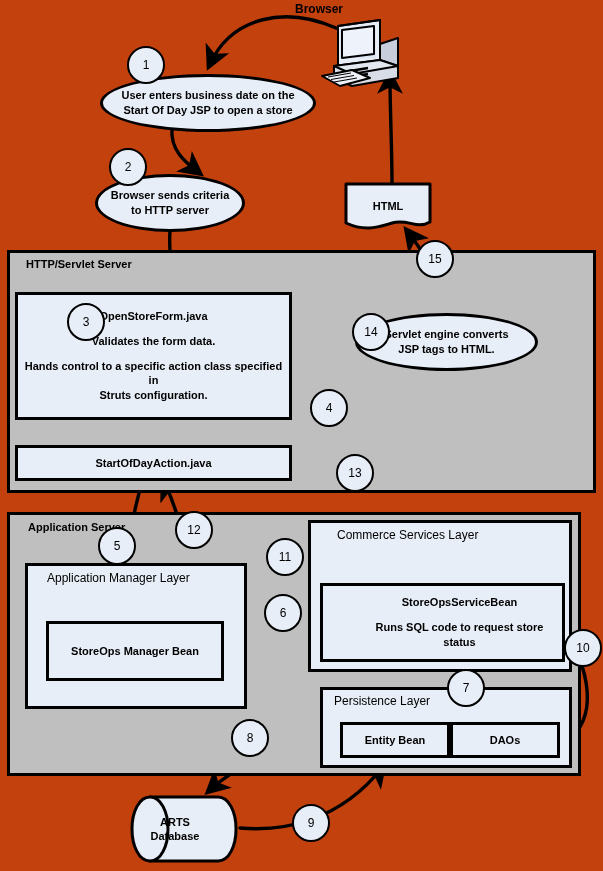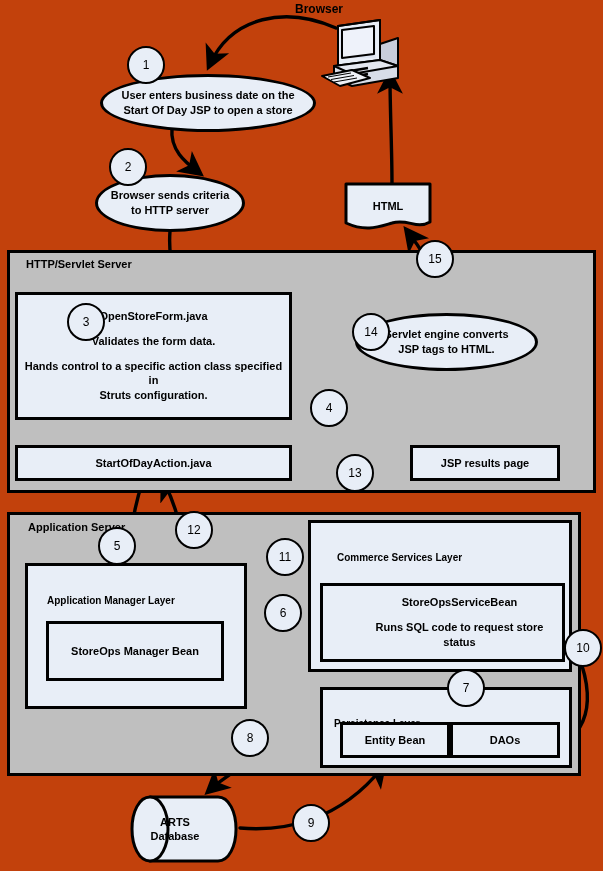--- a/index.html
+++ b/index.html
@@ -4,21 +4,21 @@
 <style>
   html,body{margin:0;padding:0;background:#ffffff;}
   body{font-family:"Liberation Sans", sans-serif;}
   #stage{position:relative;width:603px;height:871px;overflow:hidden;background:#c2410c;}
   #svg-layer{position:absolute;left:0;top:0;width:603px;height:871px;}
 
   .container-box{position:absolute;background:#bfbfbf;border:3px solid #000;box-sizing:border-box;}
   .container-label{position:absolute;font-size:11px;font-weight:bold;color:#000;white-space:nowrap;}
 
   .layer-box{position:absolute;background:#e8eef7;border:3px solid #000;box-sizing:border-box;}
-  .layer-label{position:absolute;font-size:10px;font-weight:bold;color:#000;white-space:nowrap;margin-top:24px;}
+  .layer-label{position:absolute;font-size:12px;font-weight:normal;color:#000;white-space:nowrap;}
 
   .proc-box{position:absolute;background:#e8eef7;border:3px solid #000;box-sizing:border-box;
             display:flex;flex-direction:column;align-items:center;justify-content:center;
             text-align:center;font-size:11px;font-weight:bold;color:#000;padding:4px 6px;}
   .proc-box .ln{line-height:1.35;}
   .proc-box .gap{height:10px;}
 
   .ellipse{position:absolute;background:#e8eef7;border:3px solid #000;border-radius:50%;
            box-sizing:border-box;display:flex;flex-direction:column;align-items:center;
            justify-content:center;text-align:center;font-size:11px;font-weight:bold;color:#000;}
@@ -142,23 +142,20 @@
     <div class="ln">Validates the form data.</div>
     <div class="gap"></div>
     <div class="ln">Hands control to a specific action class specified in</div>
     <div class="ln">Struts configuration.</div>
   </div>
 
   <div class="proc-box" style="left:15px;top:445px;width:277px;height:36px;">
     <div class="ln">StartOfDayAction.java</div>
   </div>
 
-  <div class="proc-box" style="left:410px;top:445px;width:150px;height:36px;">
-    <div class="ln">JSP results page</div>
-  </div>
 
   <div class="ellipse" style="left:355px;top:313px;width:183px;height:58px;">
     <div class="ln">Servlet engine converts</div>
     <div class="ln">JSP tags to HTML.</div>
   </div>
 
   <div class="container-box" style="left:7px;top:512px;width:574px;height:264px;"></div>
   <div class="container-label" style="left:28px;top:521px;">Application Server</div>
 
   <div class="layer-box" style="left:25px;top:563px;width:222px;height:146px;"></div>

